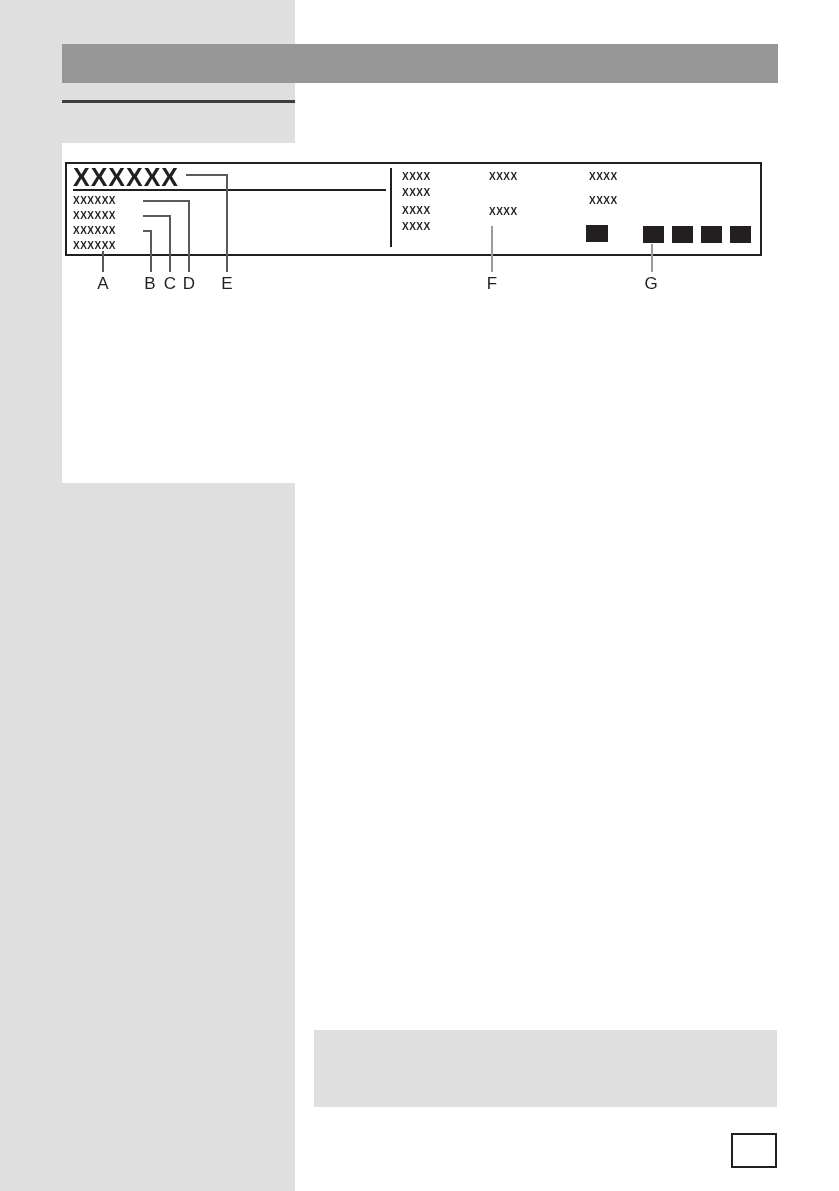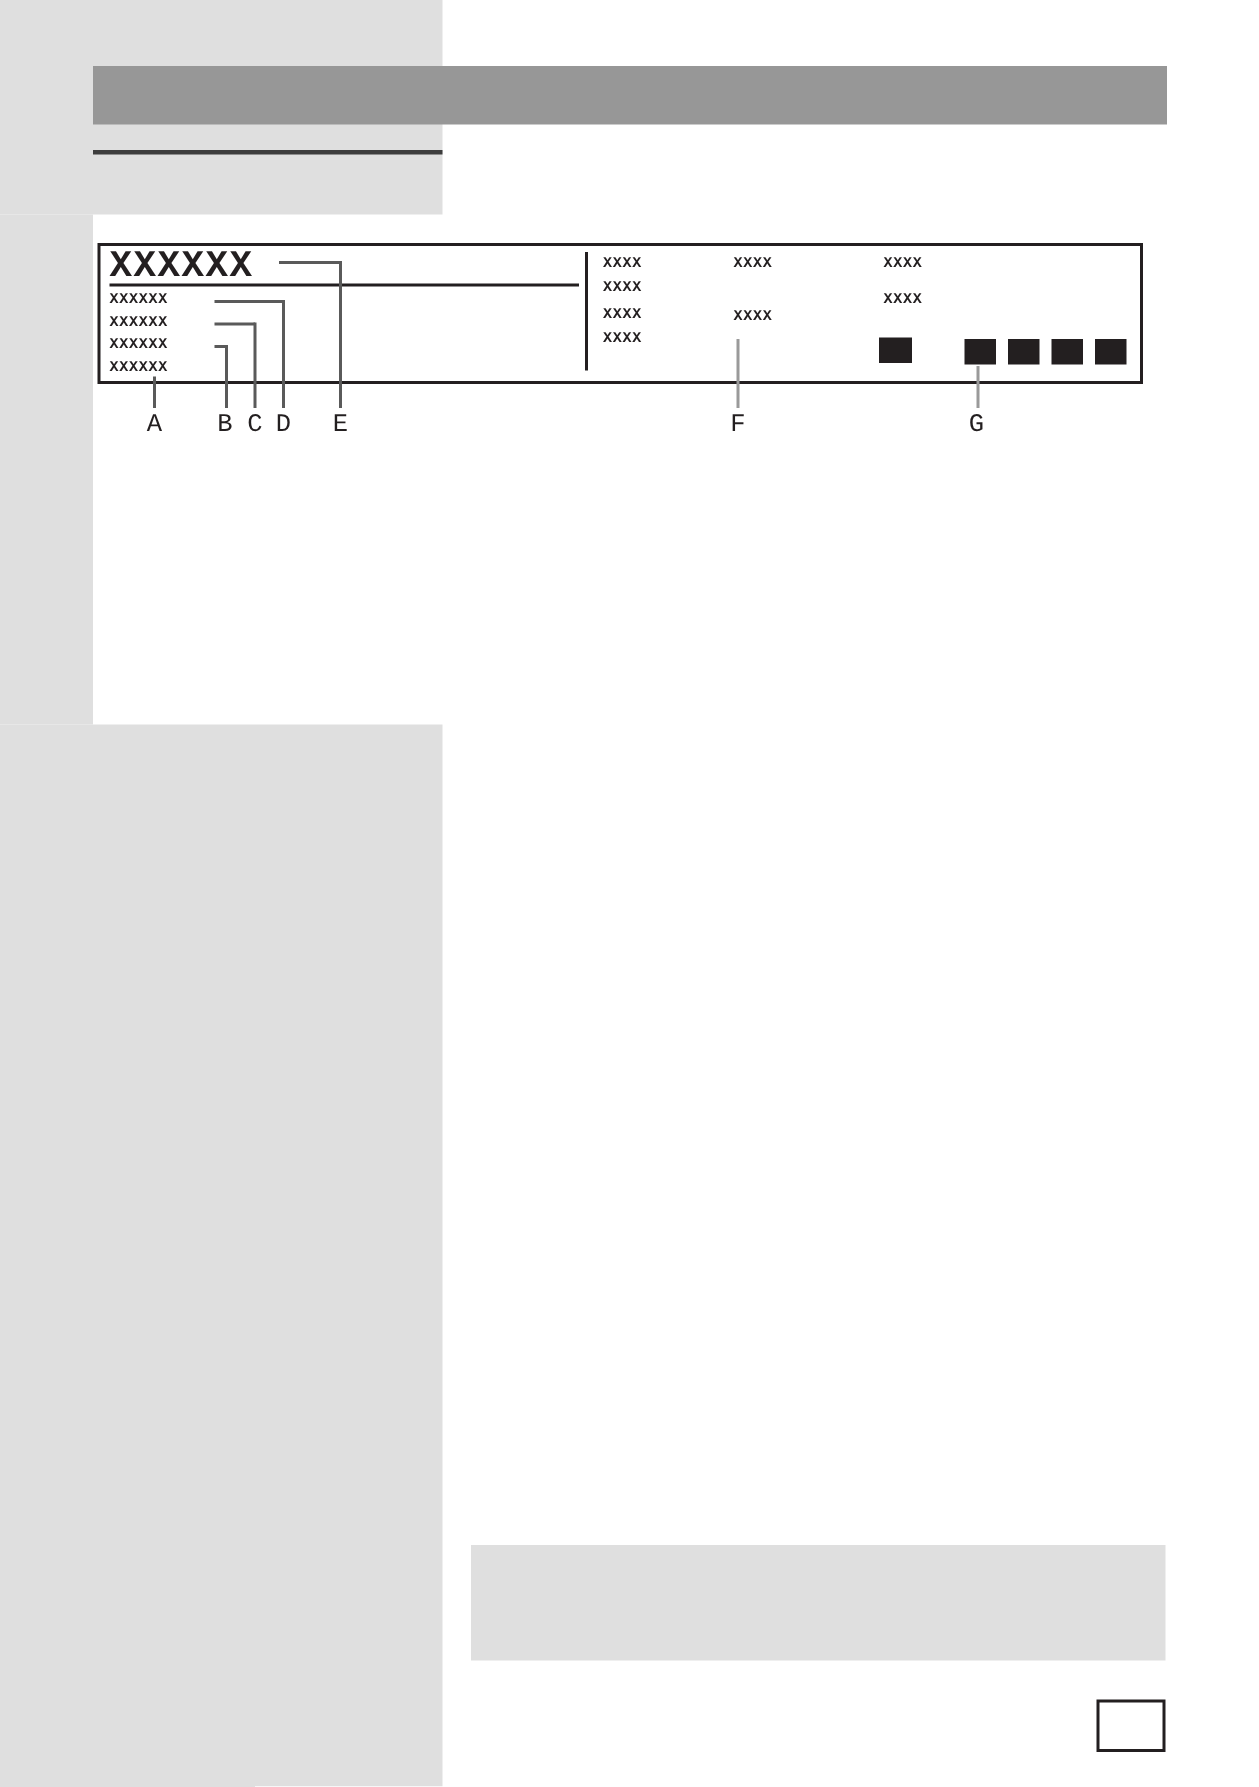--- a/index.html
+++ b/index.html
@@ -1,21 +1,21 @@
 <!DOCTYPE html>
 <html style="--page-bg: #ffffff; --margin-gray: #dfdfdf; --banner-gray: #979797; --rule-dark: #3d3d3d; --ink: #231f20;"><head>
 <meta charset="utf-8">
 <style>
   html,body{margin:0;padding:0;}
   .page{
     position:relative;
     width:839px;height:1191px;
     background:var(--page-bg,#ffffff);
     overflow:hidden;
-    font-family:Liberation Mono, monospace;
+    font-family:Liberation Sans, sans-serif;
     color:var(--ink,#231f20);
   }
   .bg{position:absolute;}
   .margin-gray{background:var(--margin-gray,#dfdfdf);}
   .banner{background:var(--banner-gray,#979797);}
   .rule{position:absolute;background:var(--rule-dark,#3d3d3d);}
   .box{
     position:absolute;
     border:2px solid var(--ink,#231f20);
     background:#ffffff;

